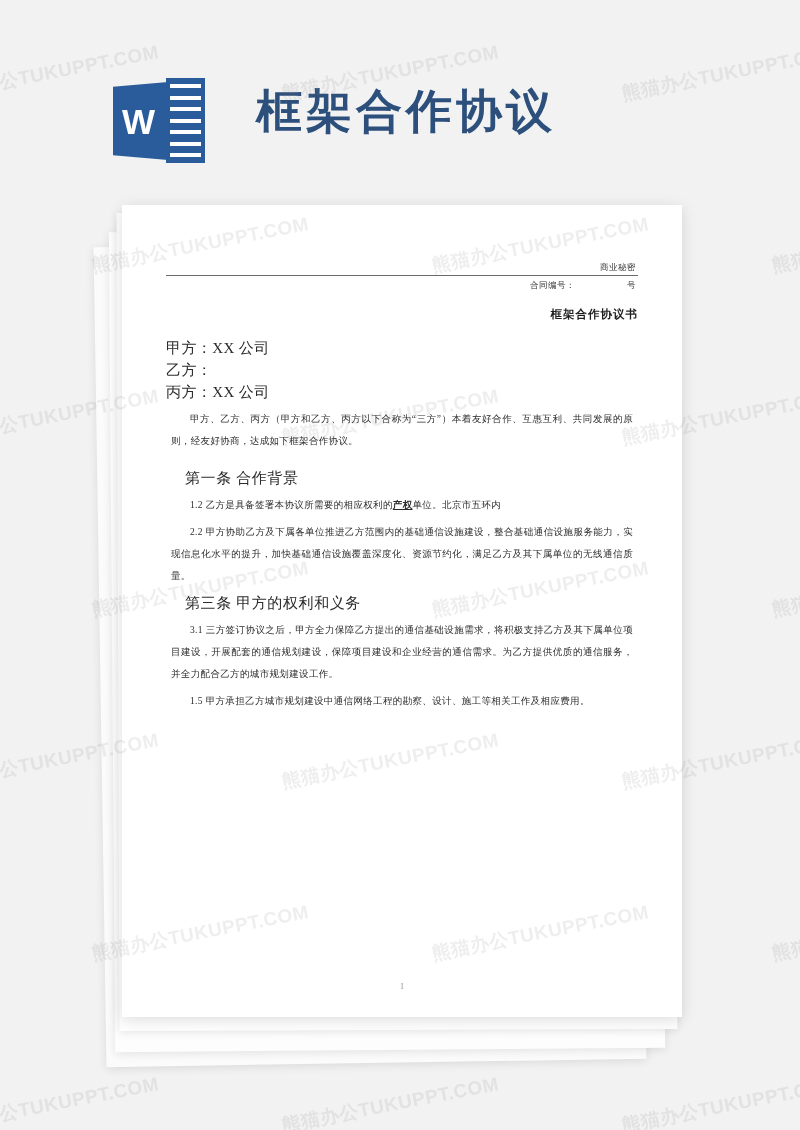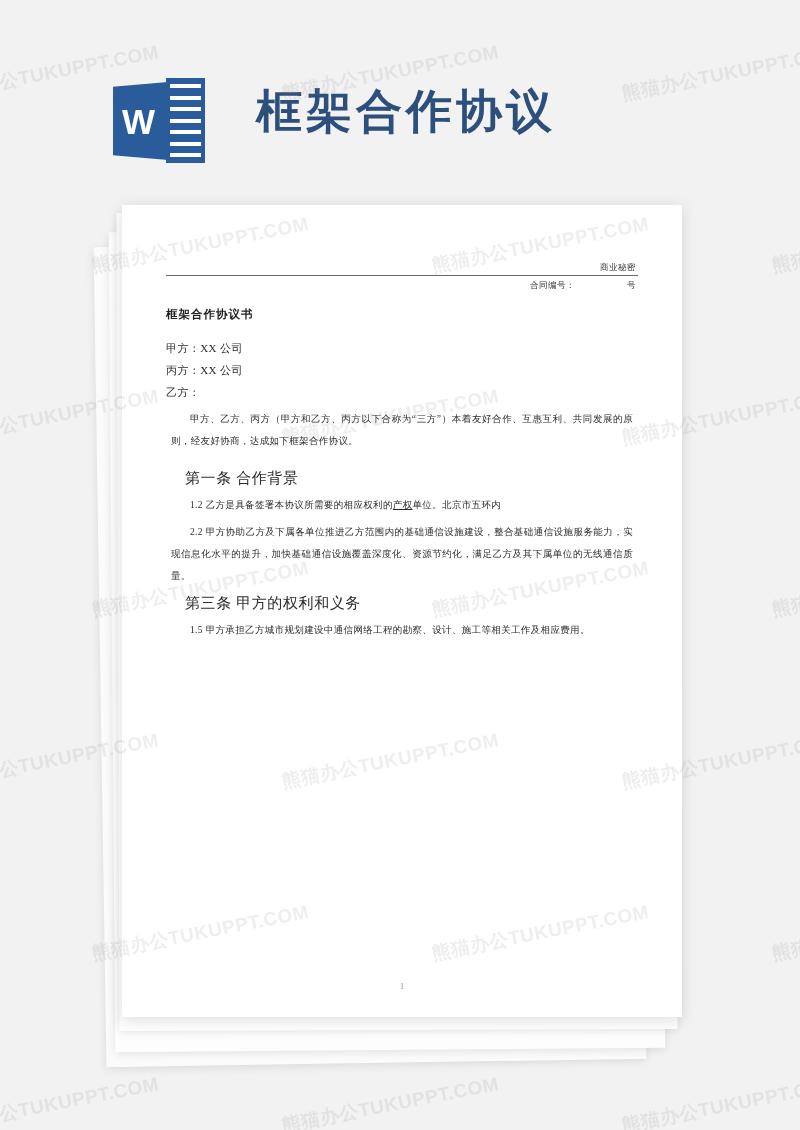--- a/index.html
+++ b/index.html
@@ -179,32 +179,32 @@
     justify-content: flex-end;
     font-size: 8.5px;
     line-height: 12px;
     letter-spacing: 0.5px;
     color: #333;
   }
   .hdr-contract-row .lbl { margin-right: 52px; }
   .hdr-contract-row .unit { padding-right: 2px; }
 
   .doc-heading {
-    text-align: left;
+    text-align: right;
     font-weight: 700;
     font-size: 11.5px;
     line-height: 18px;
     letter-spacing: 1px;
     margin-top: 14px;
     margin-bottom: 14px;
     color: #1e1e1e;
   }
 
   .party-line {
-    font-size: 11px;
+    font-size: 15px;
     line-height: 22px;
     letter-spacing: 0.4px;
     color: #2b2b2b;
   }
 
   p.body-p {
     margin: 5px;
     font-size: 9.5px;
     line-height: 22px;
     letter-spacing: 0.35px;
@@ -215,21 +215,21 @@
   }
   .gap-sm { height: 10px; }
   .clause-head {
     margin: 0;
     font-size: 15px;
     line-height: 22px;
     letter-spacing: 0.6px;
     text-indent: 19px;
     color: #2b2b2b;
   }
-  .u { text-decoration: underline; }
+  .u { text-decoration: underline; font-weight: bold; }
 
   .page-number {
     position: absolute;
     left: 0;
     bottom: 26px;
     width: 560px;
     text-align: center;
     font-size: 8px;
     color: #8d8d8d;
   }
@@ -248,35 +248,36 @@
       <div class="hdr-confidential">商业秘密</div>
       <div class="hdr-rule"></div>
       <div class="hdr-contract-row">
         <span class="lbl">合同编号：</span>
         <span class="unit">号</span>
       </div>
 
       <div class="doc-heading">框架合作协议书</div>
 
       <div class="party-line">甲方：XX 公司</div>
+      <div class="party-line">乙方：</div>
       <div class="party-line">丙方：XX 公司</div>
-      <div class="party-line">乙方：</div>
 
       <p class="body-p">甲方、乙方、丙方（甲方和乙方、丙方以下合称为“三方”）本着友好合作、互惠互利、共同发展的原则，经友好协商，达成如下框架合作协议。</p>
 
       <div class="gap-sm"></div>
 
       <p class="clause-head">第一条  合作背景</p>
       <p class="body-p">
         <span>1.2 乙方是具备签署本协议所需要的相应权利的</span><span class="u">产权</span><span>单位。北京市五环内</span>
       </p>
 
       <p class="body-p">2.2 甲方协助乙方及下属各单位推进乙方范围内的基础通信设施建设，整合基础通信设施服务能力，实现信息化水平的提升，加快基础通信设施覆盖深度化、资源节约化，满足乙方及其下属单位的无线通信质量。</p>
 
       <p class="clause-head">第三条  甲方的权利和义务</p>
+      <p class="body-p">3.1 三方签订协议之后，甲方全力保障乙方提出的通信基础设施需求，将积极支持乙方及其下属单位项目建设，开展配套的通信规划建设，保障项目建设和企业经营的通信需求。为乙方提供优质的通信服务，并全力配合乙方的城市规划建设工作。</p>
       <p class="body-p">1.5 甲方承担乙方城市规划建设中通信网络工程的勘察、设计、施工等相关工作及相应费用。</p>
 
     </div>
 
     <div class="page-number">1</div>
   </div>
 </div>
 
 <div class="header-band">
   <div class="word-logo">

